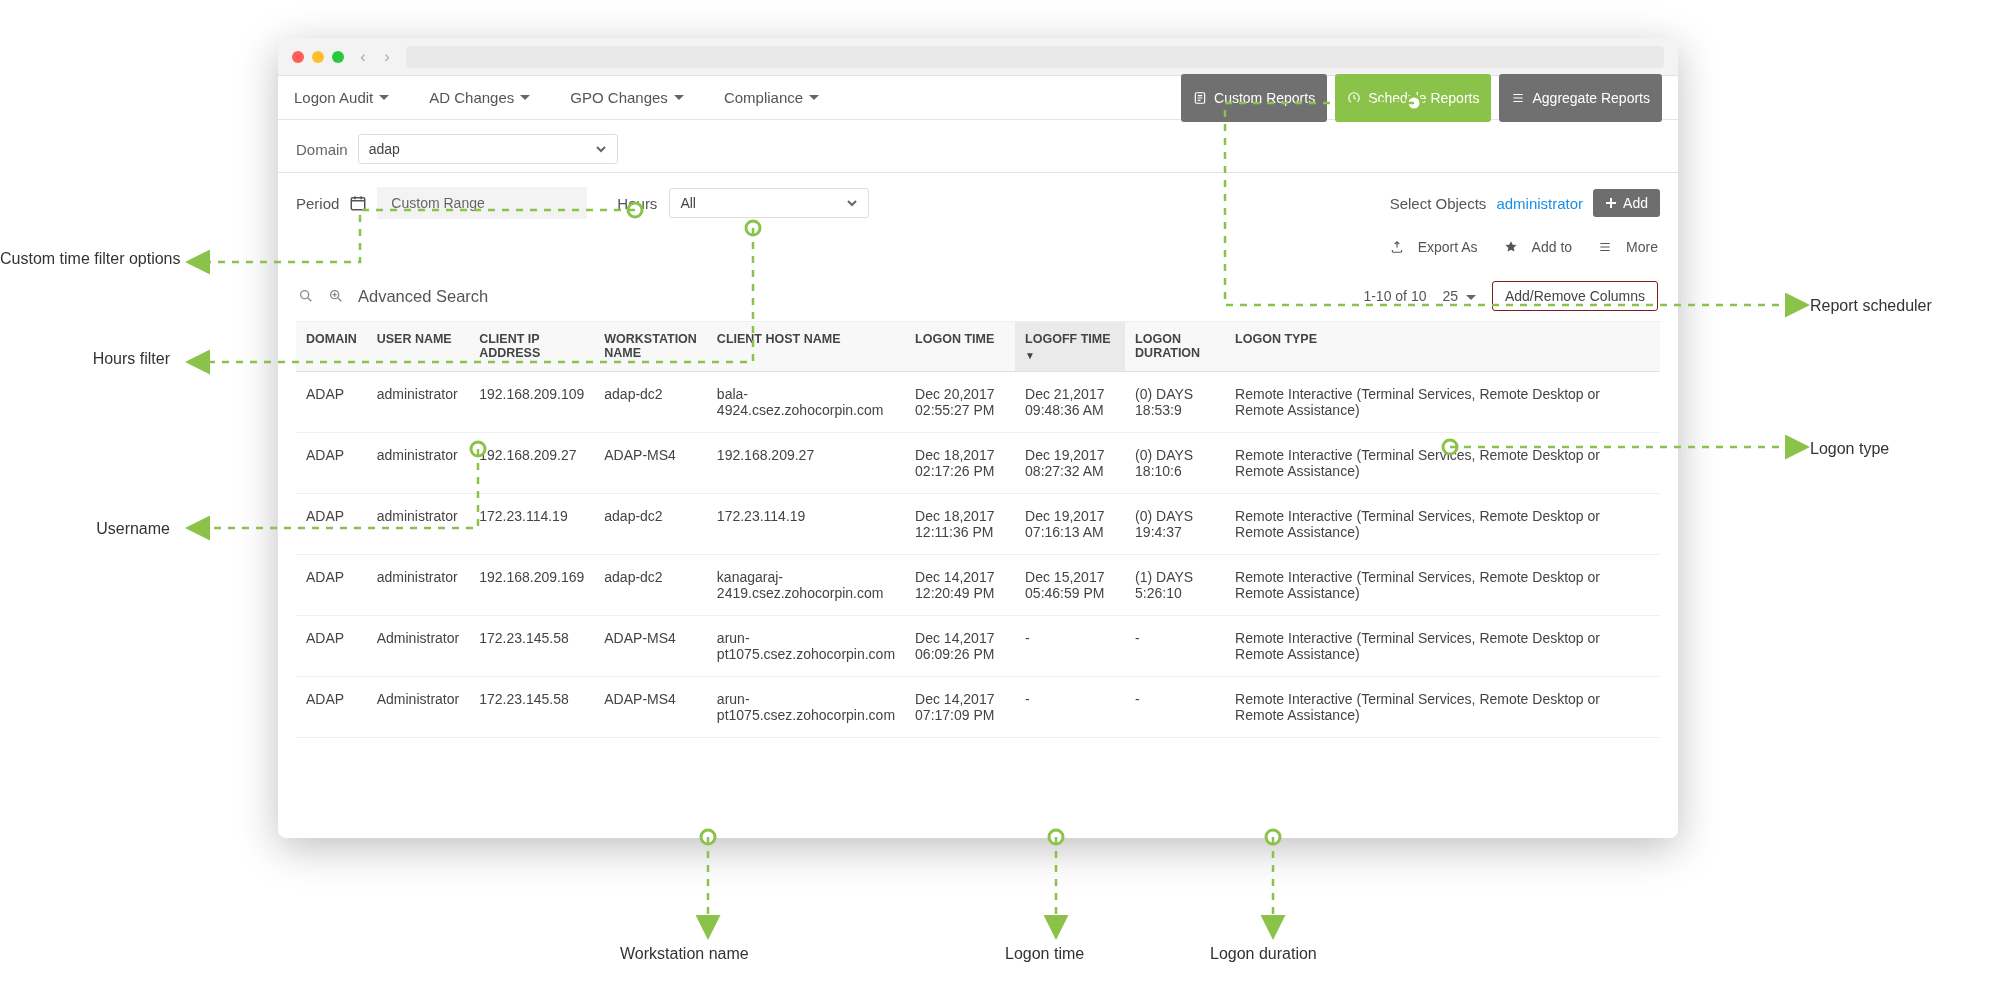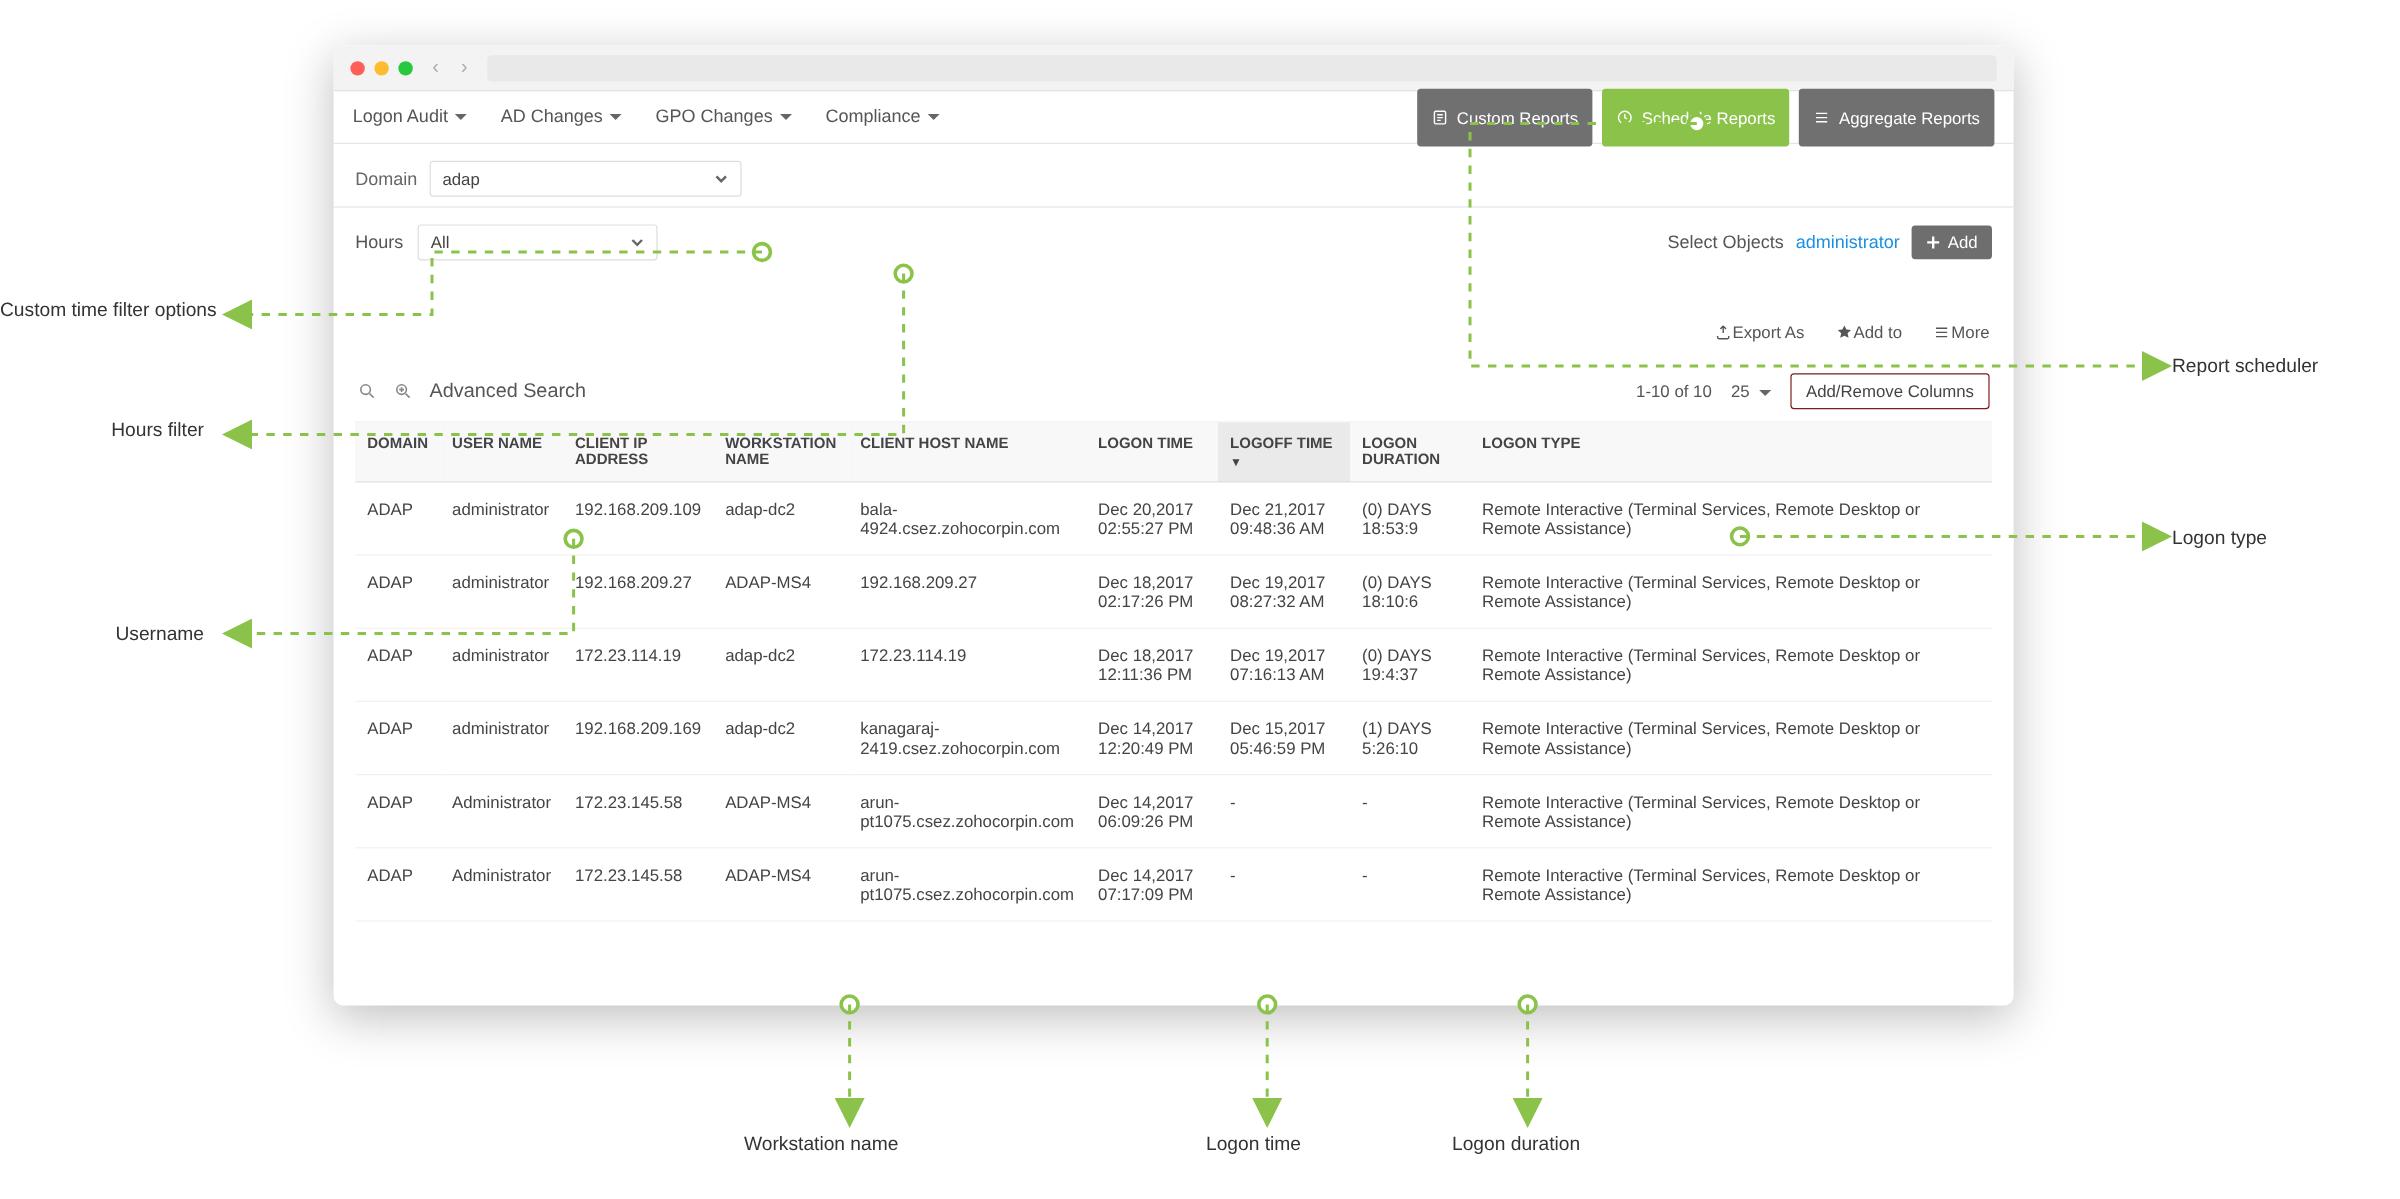--- a/index.html
+++ b/index.html
@@ -45,21 +45,21 @@
   .nav-arrows { display:flex; gap:6px; color:#aaa; }
   .nav-arrows span{width:18px; text-align:center; cursor:pointer;}
   .addrbar { flex:1; height:22px; background:#e9e9e9; border-radius:4px; }
 
   
   .tabs {
     height: 44px; border-bottom:1px solid var(--grey-light);
     display:flex; align-items:center; padding: 0 16px;
     justify-content: space-between;
   }
-  .tabs-left { display:flex; gap:28px; }
+  .tabs-left { display:flex; gap:40px; }
   .tab { display:flex; align-items:center; gap:6px; color:#555; cursor:pointer; font-size:15px;}
   .caret-d { width:0;height:0;border-left:5px solid transparent;border-right:5px solid transparent;border-top:5px solid #666; }
   .tabs-right { display:flex; gap:8px; }
   .pill-btn {
     background: var(--toolbar-btn); color:#fff; padding:16px 12px;
     display:flex; align-items:center; gap:7px; font-size:14px;
     border-radius:3px; cursor:pointer;
   }
   .pill-btn.green { background: var(--green); }
   .mini-ico { width:14px; height:14px; }
@@ -90,21 +90,21 @@
   .btn-add {
     background:#6e6e6e; color:#fff; padding:6px 12px; display:flex;
     align-items:center; gap:6px; border-radius:3px; cursor:pointer; font-size:14px;
   }
 
   
   .action-links {
     display:flex; justify-content:flex-end; gap:26px;
     padding: 6px 20px 12px;
   }
-  .action-links .al { display:flex; align-items:center; gap:1px; color:#555; font-size:14px; cursor:pointer;margin-top:32px; }
+  .action-links .al { display:flex; align-items:center; gap:14px; color:#555; font-size:14px; cursor:pointer; }
 
   
   .subtab-bar { background:#f2f2f2; border-top:1px solid var(--grey-light); border-bottom:1px solid var(--grey-light); }
   .subtab {
     display:inline-block; background:#fff; padding:12px 22px; font-size:15px;
     border-right:1px solid var(--grey-light);
   }
 
   
   .tbl-toolbar {
@@ -226,20 +226,28 @@
         <div class="select">
           <span>adap</span>
           <svg width="12" height="12" viewBox="0 0 12 12">
               <path d="M2 4l4 4 4-4" fill="none" stroke="#666" stroke-width="2"></path>
             </svg>
         </div>
       </div>
     </div>
 
     <div class="filters">
+      <div class="period-box">
+        <span class="lbl">Period</span>
+        <svg class="cal-ico" viewBox="0 0 24 24">
+          <rect x="3" y="5" width="18" height="16" rx="2" fill="none" stroke="#555" stroke-width="2"></rect>
+          <path d="M3 9h18M8 3v4M16 3v4" stroke="#555" stroke-width="2"></path>
+        </svg>
+        <input class="input-flat" value="Custom Range" style="">
+      </div>
       <div class="hours-box" style="display:flex;align-items:center;gap:12px;">
         <span class="lbl">Hours</span>
         <div class="select">
           <span>All</span>
           <svg width="12" height="12" viewBox="0 0 12 12">
               <path d="M2 4l4 4 4-4" fill="none" stroke="#666" stroke-width="2"></path>
             </svg>
         </div>
       </div>
       <div class="objs">

